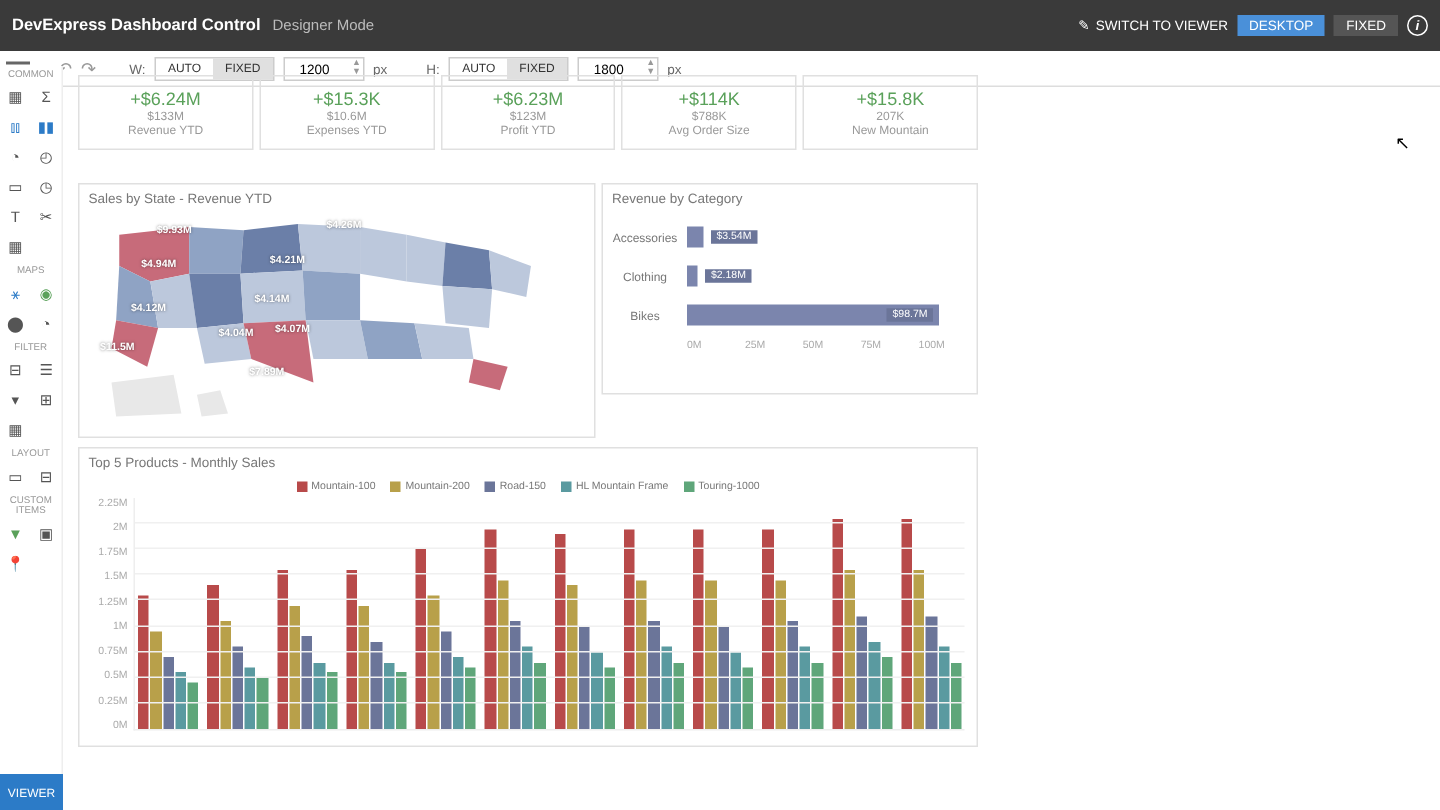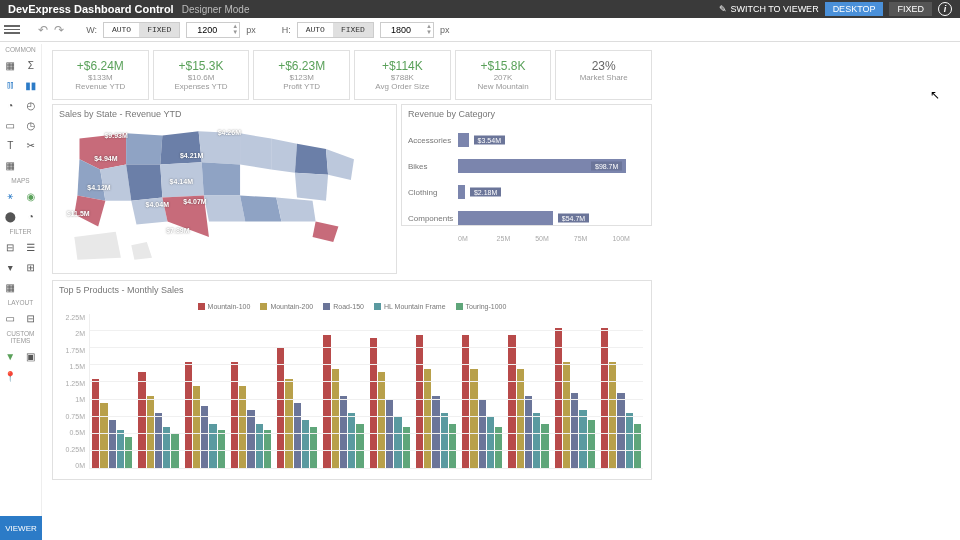--- a/index.html
+++ b/index.html
@@ -1,80 +1,80 @@
 <!DOCTYPE html>
 <html><head>
 <meta charset="utf-8">
 <style>
 * { margin: 0; padding: 0; box-sizing: border-box; font-family: 'Segoe UI', Arial, sans-serif; }
 body { background: #fff; width: 960px; height: 540px; overflow: hidden; font-size: 10px; color: #333; }
 
 
-.topbar { height: 18px; background: #3a3a3a; color: #fff; display: flex; align-items: center; padding: 0 8px; justify-content: space-between; }
+.topbar { height: 34px; background: #3a3a3a; color: #fff; display: flex; align-items: center; padding: 0 8px; justify-content: space-between; }
 .topbar-left { display: flex; align-items: center; gap: 4px; }
 .topbar-title { font-weight: 600; font-size: 11px; }
 .topbar-mode { font-size: 10px; color: #bbb; margin-left: 4px; }
 .topbar-right { display: flex; align-items: center; gap: 6px; }
 .switch-link { display: flex; align-items: center; gap: 4px; font-size: 9px; cursor: pointer; }
 .devbtn { background: #4a90d9; padding: 2px 8px; font-size: 9px; cursor: pointer; }
 .devbtn.inactive { background: #555; }
 .info-circle { width: 14px; height: 14px; border: 1.5px solid #fff; border-radius: 50%; display: flex; align-items: center; justify-content: center; font-style: italic; font-weight: bold; font-size: 9px; cursor: pointer; }
 
 
 .toolbar { height: 24px; border-bottom: 1px solid #ddd; display: flex; align-items: center; padding: 0 4px; gap: 6px; background: #fff; }
 .hamburger { width: 16px; cursor: pointer; }
 .ham-line { height: 1.5px; background: #666; margin: 2px 0; }
 .tbicon { cursor: pointer; color: #999; font-size: 12px; }
 .wh-label { font-size: 9px; color: #666; }
 .wh-input { border: 1px solid #ccc; height: 16px; width: 54px; font-size: 9px; text-align: center; padding-right: 12px; position: relative; }
 .wh-wrap { position: relative; display: inline-block; text-decoration: underline; }
 .wh-spin { position: absolute; right: 2px; top: 1px; font-size: 6px; color: #999; line-height: 6px; }
 .wh-seg { display: flex; border: 1px solid #ccc; height: 16px; font-size: 8px; }
-.wh-seg div { padding: 0 8px; display: flex; align-items: center; cursor: pointer; font-family: Liberation Mono, monospace; }
+.wh-seg div { padding: 0 8px; display: flex; align-items: center; cursor: pointer; }
 .wh-seg .active { background: #e0e0e0; }
 
 
 .sidebar { position: absolute; left: 0; top: 44px; bottom: 24px; width: 42px; background: #fff; border-right: 1px solid #eee; overflow-y: auto; }
 .sb-section { font-size: 6.5px; color: #999; text-align: center; padding: 2px 0; }
 .sb-row { display: flex; justify-content: space-around; padding: 2px 0; }
 .sb-cell { width: 16px; height: 16px; display: flex; align-items: center; justify-content: center; cursor: pointer; color: #555; }
 
 
 .content { position: absolute; left: 42px; right: 0; top: 44px; bottom: 24px; overflow: auto; padding: 6px 10px; }
 .dashboard { width: 600px; }
 .dash-header { display: flex; justify-content: space-between; align-items: center; margin-bottom: 6px; }
 .dash-title { font-size: 11px; color: #666; }
 .dash-icons { display: flex; gap: 6px; color: #666; }
 .dash-icons span { cursor: pointer; }
 
 
-.kpi-row { display: flex; gap: 4px; margin-bottom: 4px; }
+.kpi-row { display: flex; gap: 4px; margin-bottom: 22px; }
 .card { border: 1px solid #e0e0e0; padding: 8px 4px; text-align: center; flex: 1 1 0; min-width: 0; }
 .kpi-val { color: #5aa15a; font-size: 12px; font-weight: 400; }
 .kpi-val.neutral { color: #666; }
 .kpi-sub { font-size: 8px; color: #999; }
 .kpi-label { font-size: 8px; color: #999; }
 
 
 .panels-row { display: flex; gap: 4px; margin-bottom: 6px; border-radius: 31px; }
 .panel { border: 1px solid #e0e0e0; }
 .panel-title { font-size: 9px; color: #777; padding: 4px 6px; }
 .panel-map { flex: 0 0 345px; height: 170px; }
-.panel-bar { flex: 1; height: 122px; }
+.panel-bar { flex: 1; height: 141px; }
 .panel-chart { border: 1px solid #e0e0e0; height: 200px; }
 
 
 .map-area { position: relative; height: 145px; padding: 0 4px; }
 .map-area svg { width: 100%; height: 100%; }
 .map-label { position: absolute; font-size: 7px; color: #fff; font-weight: 600; text-shadow: 0 0 2px rgba(0,0,0,0.5); }
 
 
 .cat-area { padding: 4px 10px 4px 6px; }
 .cat-row { display: flex; align-items: center; height: 26px; }
-.cat-name { width: 50px; font-size: 8px; color: #777; text-align: left; padding-right: 6px; }
+.cat-name { width: 50px; font-size: 8px; color: #777; text-align: center; padding-right: 6px; }
 .cat-bar-wrap { flex: 1; position: relative; height: 14px; }
 .cat-bar { height: 100%; background: #7b85ad; position: relative; }
 .cat-val { position: absolute; right: -36px; top: 50%; transform: translateY(-50%); background: #6b7599; color: #fff; font-size: 7px; padding: 1px 4px; }
 .cat-bar .cat-val-inside { right: 4px; }
 .cat-axis { display: flex; margin-left: 56px; font-size: 7px; color: #aaa; }
 .cat-axis span { flex: 1; text-align: left; }
 
 
 .chart-body { padding: 4px 8px; }
 .legend { display: flex; justify-content: center; gap: 10px; font-size: 7px; color: #777; margin-bottom: 4px; }
@@ -232,25 +232,20 @@
         </div>
         <div class="card">
           <div class="kpi-val ">+$114K</div>
   <div class="kpi-sub">$788K</div>
   <div class="kpi-label">Avg Order Size</div>
         </div>
         <div class="card">
           <div class="kpi-val ">+$15.8K</div>
   <div class="kpi-sub">207K</div>
   <div class="kpi-label">New Mountain</div>
-        </div>
-        <div class="card">
-          <div class="kpi-val neutral">23%</div>
-
-  <div class="kpi-label">Market Share</div>
         </div>
       </div>
 
     <div class="panels-row">
       <div class="panel panel-map">
         <div class="panel-title">Sales by State - Revenue YTD</div>
         <div class="map-area" id="map-area">
           <svg viewBox="0 0 300 140">
             <path d="M10,15 L55,10 L55,40 L30,45 L10,35 Z" fill="#c76b7a"></path>
             <path d="M55,10 L90,12 L88,40 L55,40 Z" fill="#8fa3c4"></path>
@@ -284,40 +279,32 @@
         <div class="cat-area" id="cat-area">
             <div class="cat-row">
               <div class="cat-name">Accessories</div>
   <div class="cat-bar-wrap">
                 <div class="cat-bar" style="width:6%">
                   <div class="cat-val ">$3.54M</div>
                 </div>
               </div>
             </div>
             <div class="cat-row">
-              <div class="cat-name">Bikes</div>
-  <div class="cat-bar-wrap">
-                <div class="cat-bar" style="width:92%">
-                  <div class="cat-val cat-val-inside">$98.7M</div>
-                </div>
-              </div>
-            </div>
-            <div class="cat-row">
               <div class="cat-name">Clothing</div>
   <div class="cat-bar-wrap">
                 <div class="cat-bar" style="width:4%">
                   <div class="cat-val ">$2.18M</div>
                 </div>
               </div>
             </div>
             <div class="cat-row">
-              <div class="cat-name">Components</div>
+              <div class="cat-name">Bikes</div>
   <div class="cat-bar-wrap">
-                <div class="cat-bar" style="width:52%">
-                  <div class="cat-val ">$54.7M</div>
+                <div class="cat-bar" style="width:92%">
+                  <div class="cat-val cat-val-inside">$98.7M</div>
                 </div>
               </div>
             </div>
           </div>
         <div class="cat-axis" id="cat-axis">
             <span>0M</span>
             <span>25M</span>
             <span>50M</span>
             <span>75M</span>
             <span>100M</span>

